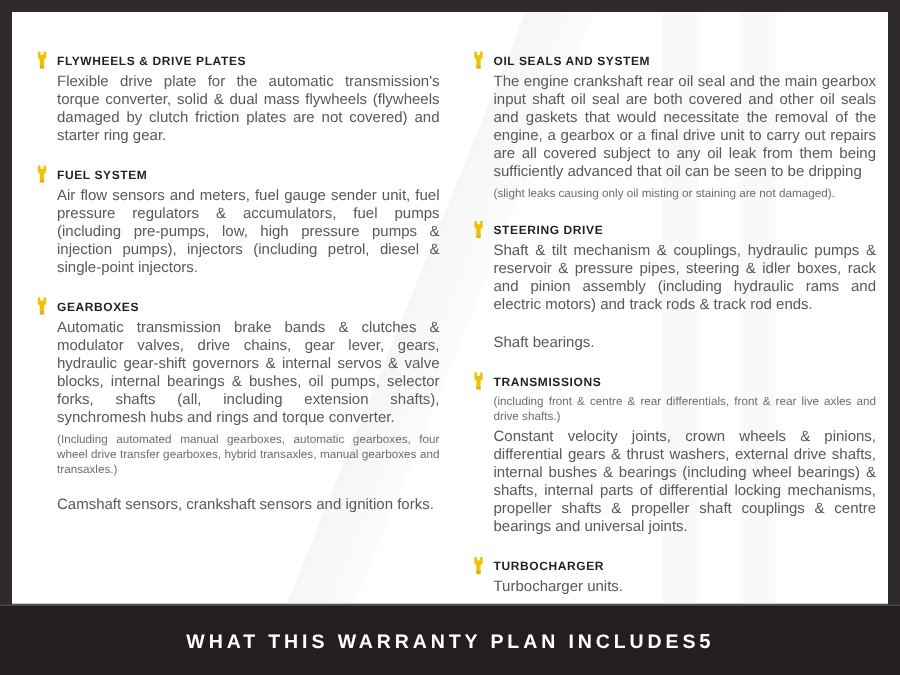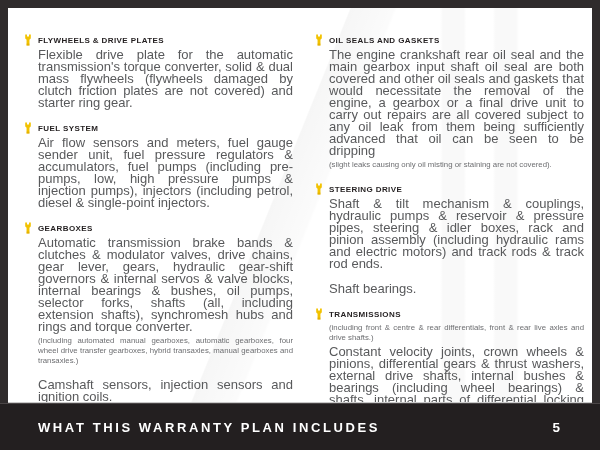--- a/index.html
+++ b/index.html
@@ -47,41 +47,41 @@
   }
   .section-heading {
     font-size: 8px;
     font-weight: bold;
     letter-spacing: 0.4px;
     color: #231f20;
     padding-top: 2px;
   }
   .section-body { padding-left: 14px; }
   .para {
-    font-size: 13px;
+    font-size: 10px;
     line-height: 12px;
     color: #58595b;
     text-align: justify;
     margin-bottom: 3px;
   }
   .para.small {
     font-size: 7.8px;
     line-height: 10px;
     color: #6d6e71;
   }
   .footer {
     position: absolute;
     left: 0; bottom: 0;
     width: 600px;
     height: 47px;
     background: #231f20;
     border-top: 1px solid #4a4546;
     display: flex;
     align-items: center;
-    justify-content: space-between;
+    justify-content: center;
     padding: 0 40px 0 38px;
   }
   .footer-title {
     color: #ffffff;
     font-size: 13px;
     font-weight: bold;
     letter-spacing: 2.6px;
   }
   .footer-page {
     color: #ffffff;
@@ -138,38 +138,38 @@
       <span class="section-heading">GEARBOXES</span>
     </div>
     <div class="section-body">
               <p class="para">Automatic transmission brake bands &amp; clutches &amp; modulator valves, drive chains, gear lever, gears, hydraulic gear-shift governors &amp; internal servos &amp; valve blocks, internal bearings &amp; bushes, oil pumps, selector forks, shafts (all, including extension shafts), synchromesh hubs and rings and torque converter.</p>
               <p class="para small">(Including automated manual gearboxes, automatic gearboxes, four wheel drive transfer gearboxes, hybrid transaxles, manual gearboxes and transaxles.)</p>
             </div>
   </div>
 
   <div class="section">
     <div class="section-body">
-              <p class="para">Camshaft sensors, injection sensors and ignition coils.</p>
+              <p class="para">Camshaft sensors, crankshaft sensors and ignition forks.</p>
             </div>
   </div>
 </div>
       <div class="col" id="col-right">
   <div class="section">
     <div class="section-head">
       <span class="icon-wrap">
         <svg class="spanner" width="8" height="12" viewBox="0 0 10 15">
           <path fill="#F2C200" d="M1.5 0.5h2.2v2.6h2.6V0.5h2.2v4.2c0 1.2-0.8 2-1.7 2.4v7.4H3.2V7.1C2.3 6.7 1.5 5.9 1.5 4.7V0.5z"></path>
           <path fill="#D9A400" d="M3.2 12h3.6v2.5H3.2z" opacity="0.55"></path>
         </svg>
       </span>
-      <span class="section-heading">OIL SEALS AND GASKETS</span>
+      <span class="section-heading">OIL SEALS AND SYSTEM</span>
     </div>
     <div class="section-body">
               <p class="para">The engine crankshaft rear oil seal and the main gearbox input shaft oil seal are both covered and other oil seals and gaskets that would necessitate the removal of the engine, a gearbox or a final drive unit to carry out repairs are all covered subject to any oil leak from them being sufficiently advanced that oil can be seen to be dripping</p>
-              <p class="para small">(slight leaks causing only oil misting or staining are not covered).</p>
+              <p class="para small">(slight leaks causing only oil misting or staining are not damaged).</p>
             </div>
   </div>
 
   <div class="section">
     <div class="section-head">
       <span class="icon-wrap">
         <svg class="spanner" width="8" height="12" viewBox="0 0 10 15">
           <path fill="#F2C200" d="M1.5 0.5h2.2v2.6h2.6V0.5h2.2v4.2c0 1.2-0.8 2-1.7 2.4v7.4H3.2V7.1C2.3 6.7 1.5 5.9 1.5 4.7V0.5z"></path>
           <path fill="#D9A400" d="M3.2 12h3.6v2.5H3.2z" opacity="0.55"></path>
         </svg>
@@ -197,20 +197,29 @@
       </span>
       <span class="section-heading">TRANSMISSIONS</span>
     </div>
     <div class="section-body">
               <p class="para small">(including front &amp; centre &amp; rear differentials, front &amp; rear live axles and drive shafts.)</p>
               <p class="para">Constant velocity joints, crown wheels &amp; pinions, differential gears &amp; thrust washers, external drive shafts, internal bushes &amp; bearings (including wheel bearings) &amp; shafts, internal parts of differential locking mechanisms, propeller shafts &amp; propeller shaft couplings &amp; centre bearings and universal joints.</p>
             </div>
   </div>
 
   <div class="section">
+    <div class="section-head">
+      <span class="icon-wrap">
+        <svg class="spanner" width="8" height="12" viewBox="0 0 10 15">
+          <path fill="#F2C200" d="M1.5 0.5h2.2v2.6h2.6V0.5h2.2v4.2c0 1.2-0.8 2-1.7 2.4v7.4H3.2V7.1C2.3 6.7 1.5 5.9 1.5 4.7V0.5z"></path>
+          <path fill="#D9A400" d="M3.2 12h3.6v2.5H3.2z" opacity="0.55"></path>
+        </svg>
+      </span>
+      <span class="section-heading">TURBOCHARGER</span>
+    </div>
     <div class="section-body">
               <p class="para">Turbocharger units.</p>
             </div>
   </div>
 </div>
     </div>
   </div>
   <div class="footer">
     <div class="footer-title">WHAT THIS WARRANTY PLAN INCLUDES</div>
     <div class="footer-page">5</div>

